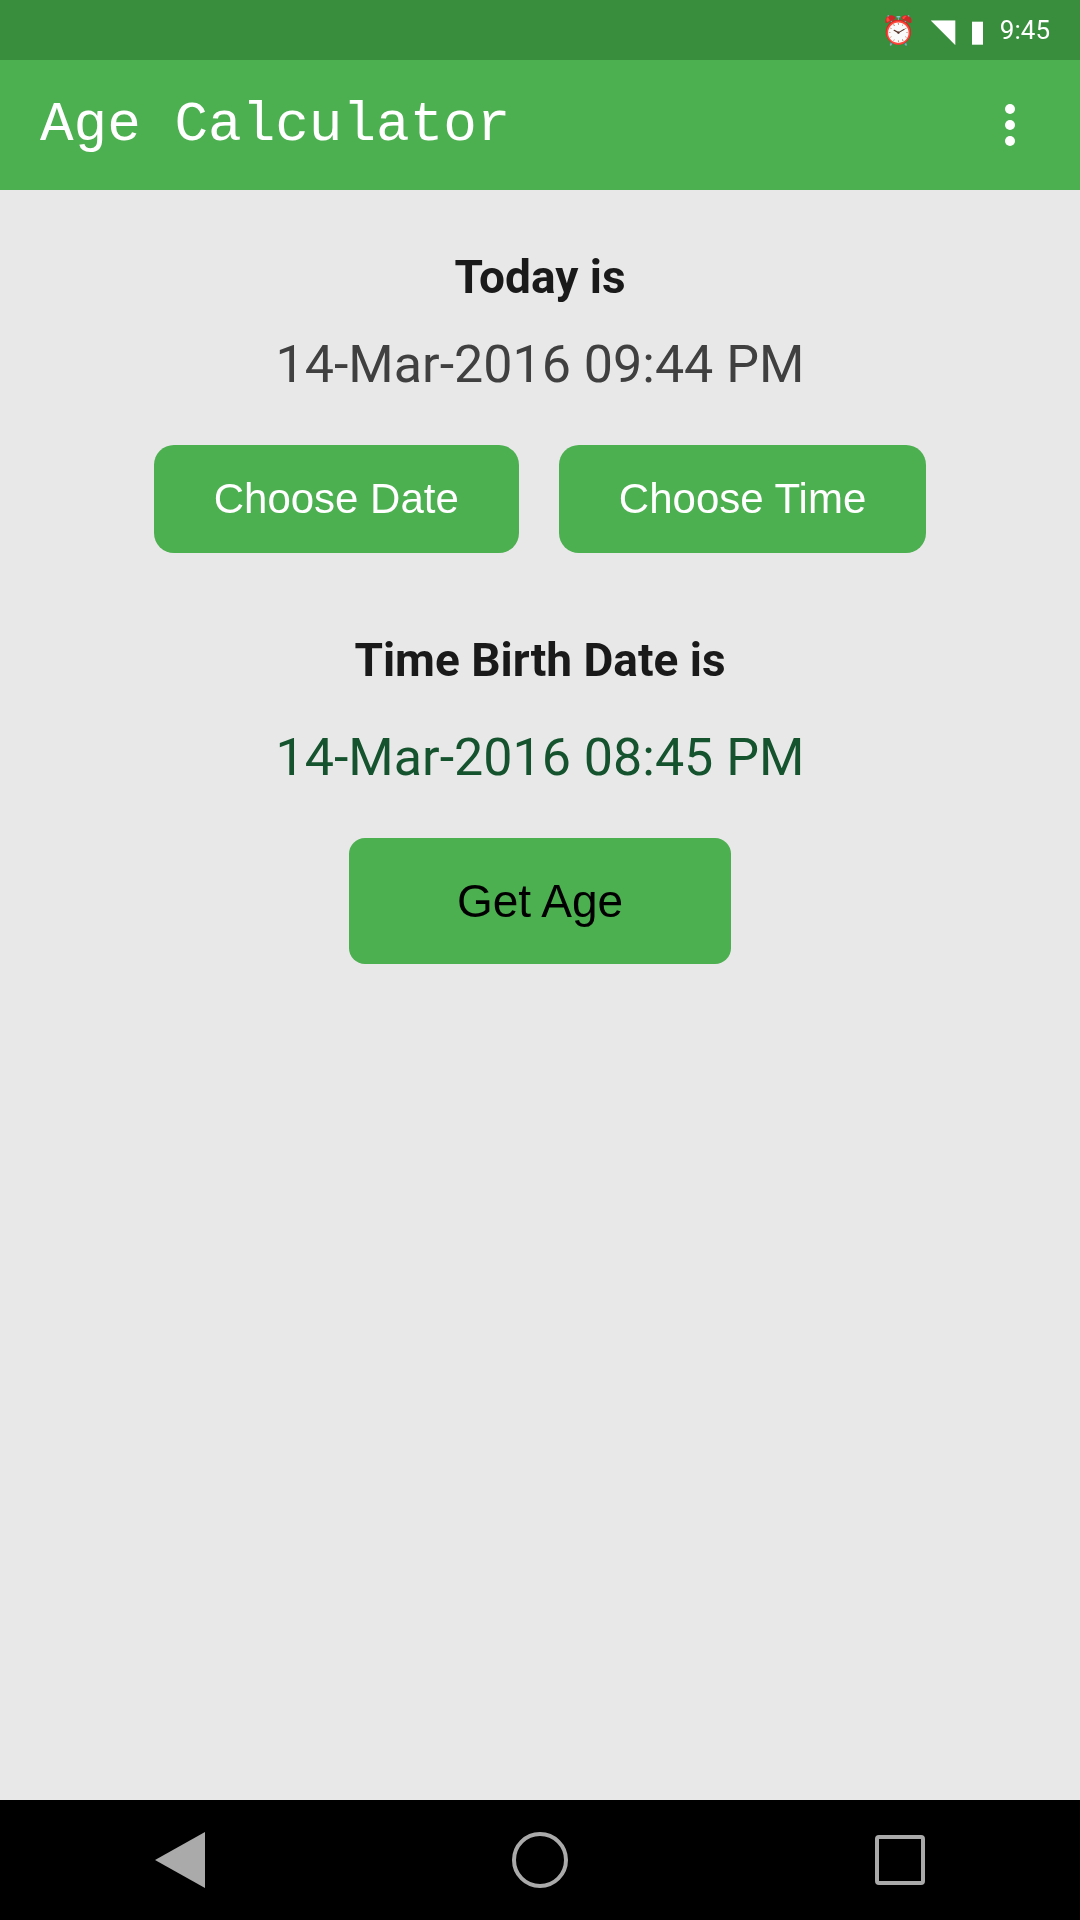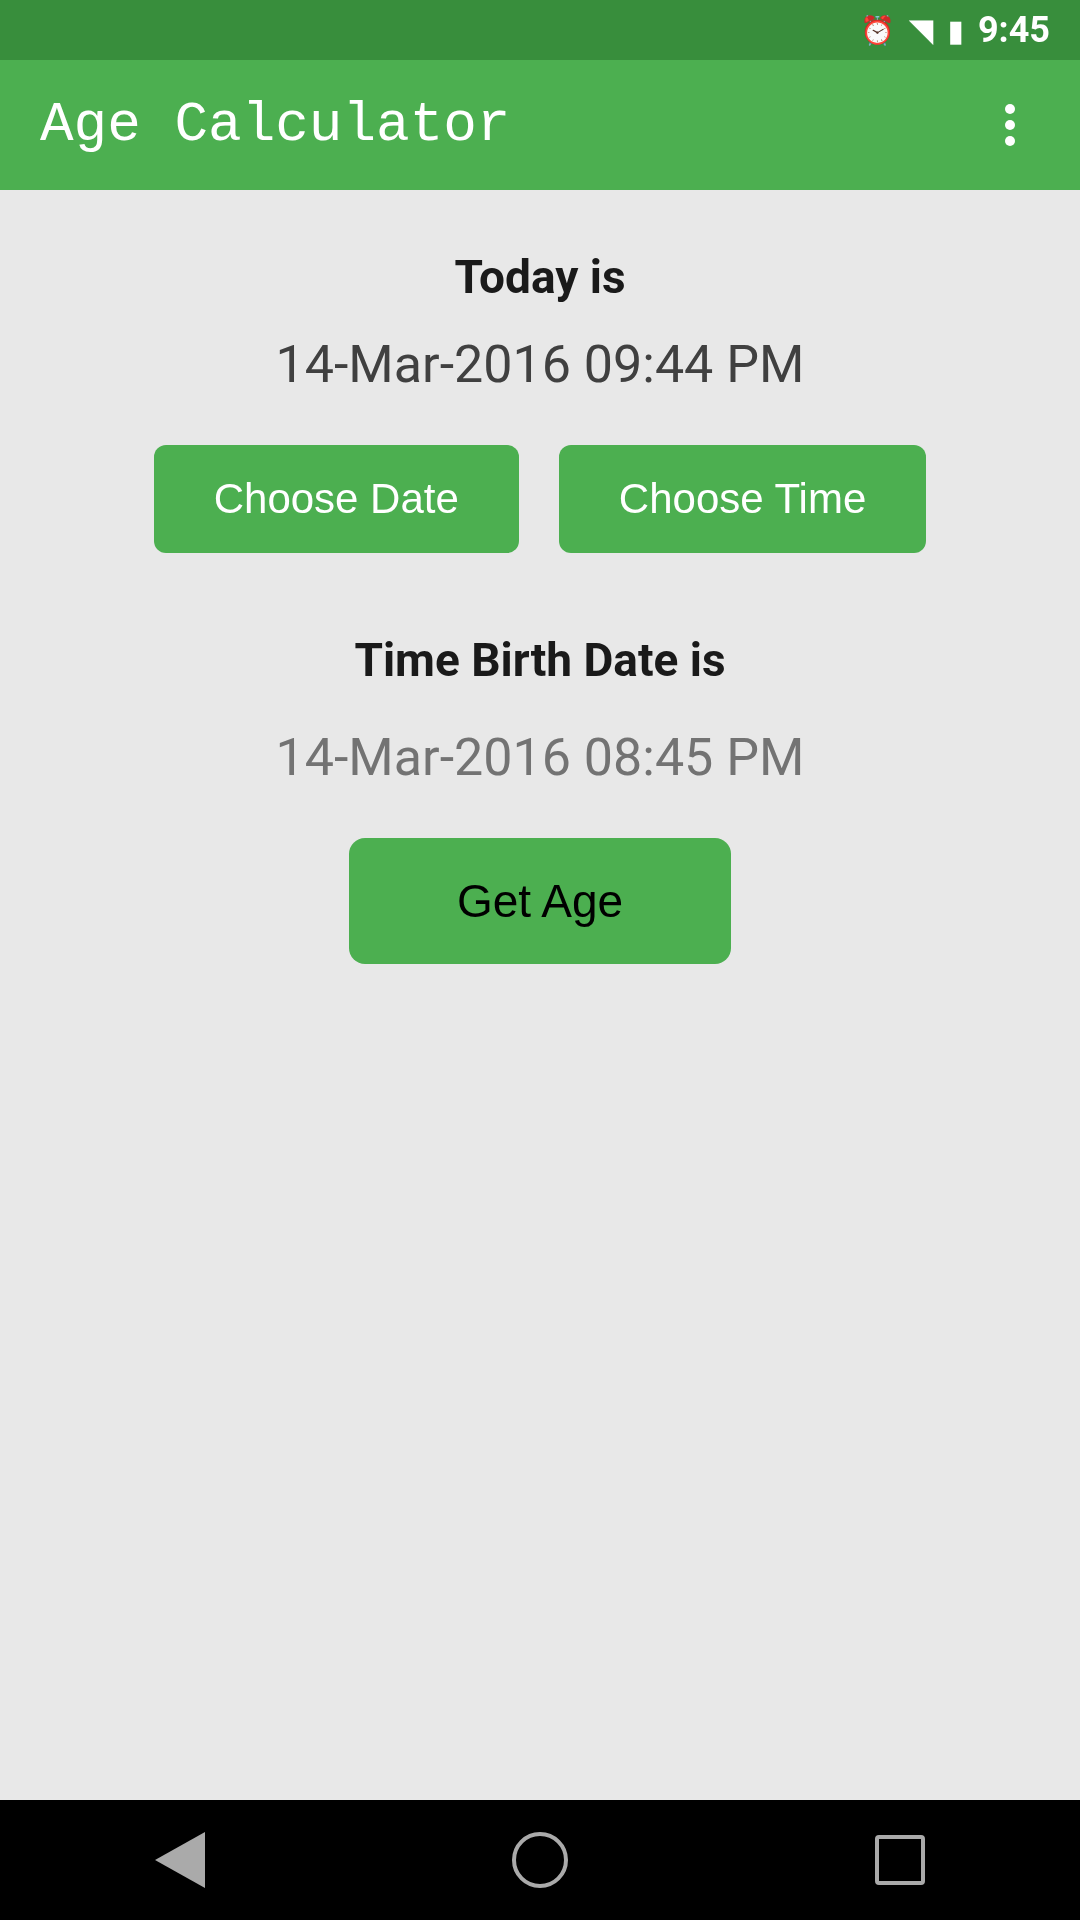--- a/index.html
+++ b/index.html
@@ -37,22 +37,22 @@
       gap: 14px;
     }
 
     .status-icon {
       color: white;
       font-size: 28px;
     }
 
     .status-time {
       color: white;
-      font-size: 36px;
-      font-weight: 700;
+      font-size: 26px;
+      font-weight: 400;
     }
 
     
     .app-bar {
       width: 100%;
       height: 130px;
       background: #4caf50;
       display: flex;
       align-items: center;
       justify-content: space-between;
@@ -103,21 +103,21 @@
       display: flex;
       flex-direction: row;
       gap: 40px;
       margin-bottom: 80px;
     }
 
     .action-btn {
       background: #4caf50;
       color: white;
       border: none;
-      border-radius: 12px;
+      border-radius: 20px;
       font-size: 42px;
       font-weight: 400;
       padding: 30px 60px;
       cursor: pointer;
       min-width: 300px;
     }
 
     .birth-section {
       width: 100%;
       display: flex;
@@ -129,21 +129,21 @@
     .birth-label {
       font-size: 46px;
       font-weight: 700;
       color: #1a1a1a;
       text-align: center;
       margin-bottom: 40px;
     }
 
     .birth-date-display {
       font-size: 52px;
-      color: #737373;
+      color: #14532d;
       text-align: left;
       margin-bottom: 50px;
     }
 
     .get-age-btn {
       background: #4caf50;
       color: #000000;
       border: none;
       border-radius: 16px;
       font-size: 46px;

